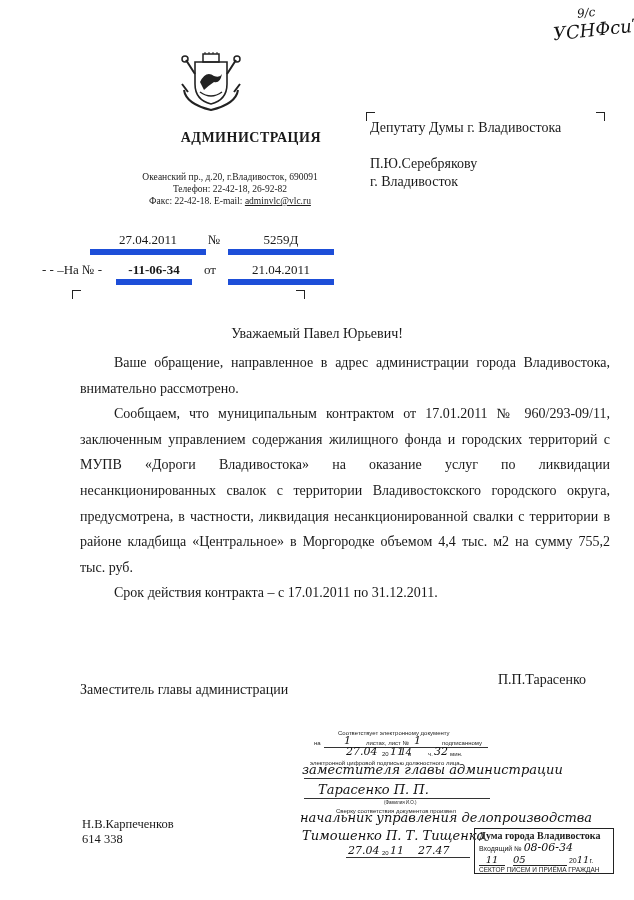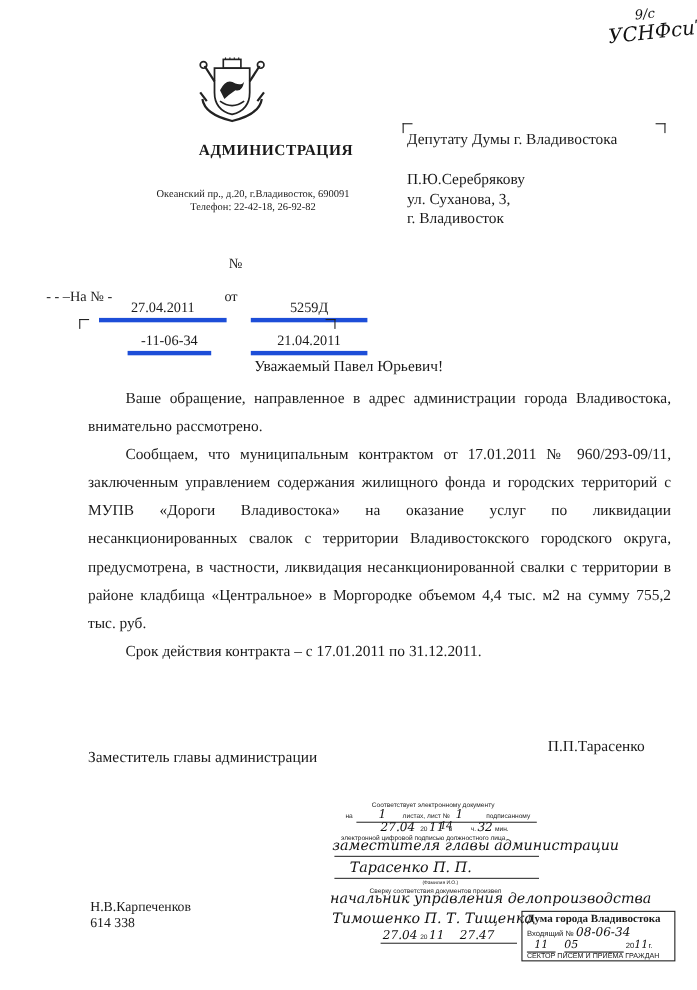--- a/index.html
+++ b/index.html
@@ -8,21 +8,21 @@
   .abs { position: absolute; }
   .crest { left: 178px; top: 52px; width: 66px; height: 62px; }
   .org-name { left: 121px; top: 130px; width: 200px; text-align: right; font-weight: bold;
               font-size: 14px; line-height: 16px; letter-spacing: 0.5px; }
   .org-addr { left: 130px; top: 171px; width: 200px; text-align: center; font-size: 9.5px; line-height: 12px; }
   .org-addr .email { text-decoration: underline; }
   .recipient { left: 370px; top: 119px; font-size: 14px; line-height: 18px; }
   .recipient .gap { height: 18px; }
   .corner { border-color: #222; border-style: solid; width: 8px; height: 8px; }
   .field { font-size: 13px; }
-  .field-line { border-bottom: 4px solid #1d4ed8; text-align: center; height: 17px; margin-top: 40px; }
+  .field-line { border-bottom: 6px solid #1d4ed8; text-align: center; height: 17px; }
   .salutation { left: 0; width: 634px; top: 326px; text-align: center; font-size: 14px; }
   .body-text { left: 80px; top: 350px; width: 530px; font-size: 14px; line-height: 25.6px; text-align: justify; }
   .body-text p { margin: 0; text-indent: 34px; }
   .signer-title { left: 80px; top: 682px; font-size: 14px; }
   .signer-name { left: 498px; top: 672px; font-size: 14px; }
   .executor { left: 82px; top: 817px; font-size: 12.5px; line-height: 15px; }
   .cert { left: 310px; top: 730px; width: 180px; font-family: "Liberation Sans", sans-serif; font-size: 6px; color: #222; }
   .cert .line { position: absolute; border-bottom: 1px solid #333; }
   .hand { font-family: "DejaVu Serif", serif; font-style: italic; color: #111; }
   .stamp { left: 474px; top: 828px; width: 140px; height: 46px; border: 1.5px solid #222;
@@ -52,39 +52,39 @@
     <path d="M4 32 l6 8 M62 32 l-6 8" stroke="#222" stroke-width="2"></path>
   </svg>
 </div>
 
 <div class="abs org-name">
   <div>АДМИНИСТРАЦИЯ</div>
 </div>
 <div class="abs org-addr">
   <div>Океанский пр., д.20, г.Владивосток, 690091</div>
   <div>Телефон: 22-42-18, 26-92-82</div>
+  <div><span>Факс: 22-42-18. E-mail: </span><span class="email">adminvlc@vlc.ru</span></div>
 </div>
 
 <div class="abs corner" style="left:366px;top:112px;border-width:1px 0 0 1px;"></div>
 <div class="abs corner" style="left:596px;top:112px;border-width:1px 1px 0 0;"></div>
 
 <div class="abs recipient">
   <div>Депутату Думы г. Владивостока</div>
   <div class="gap"></div>
   <div>П.Ю.Серебрякову</div>
-  <div>ул. Суханова, 3,</div>
   <div>г. Владивосток</div>
 </div>
 
 <div class="abs field field-line" style="left:90px;top:232px;width:116px;">27.04.2011</div>
 <div class="abs field" style="left:208px;top:232px;">№</div>
 <div class="abs field field-line" style="left:228px;top:232px;width:106px;">5259Д</div>
 
 <div class="abs field" style="left:42px;top:262px;">- - –<span>На №</span> -</div>
-<div class="abs field field-line" style="left:116px;top:262px;width:76px;">-11-06-34</div>
+<div class="abs field field-line" style="left:116px;top:262px;width:76px;font-weight:bold;">-11-06-34</div>
 <div class="abs field" style="left:204px;top:262px;">от</div>
 <div class="abs field field-line" style="left:228px;top:262px;width:106px;">21.04.2011</div>
 
 <div class="abs corner" style="left:72px;top:290px;border-width:1px 0 0 1px;"></div>
 <div class="abs corner" style="left:296px;top:290px;border-width:1px 1px 0 0;"></div>
 
 <div class="abs salutation">Уважаемый Павел Юрьевич!</div>
 
 <div class="abs body-text">
   <p>Ваше обращение, направленное в адрес администрации города Владивостока, внимательно рассмотрено.</p>

